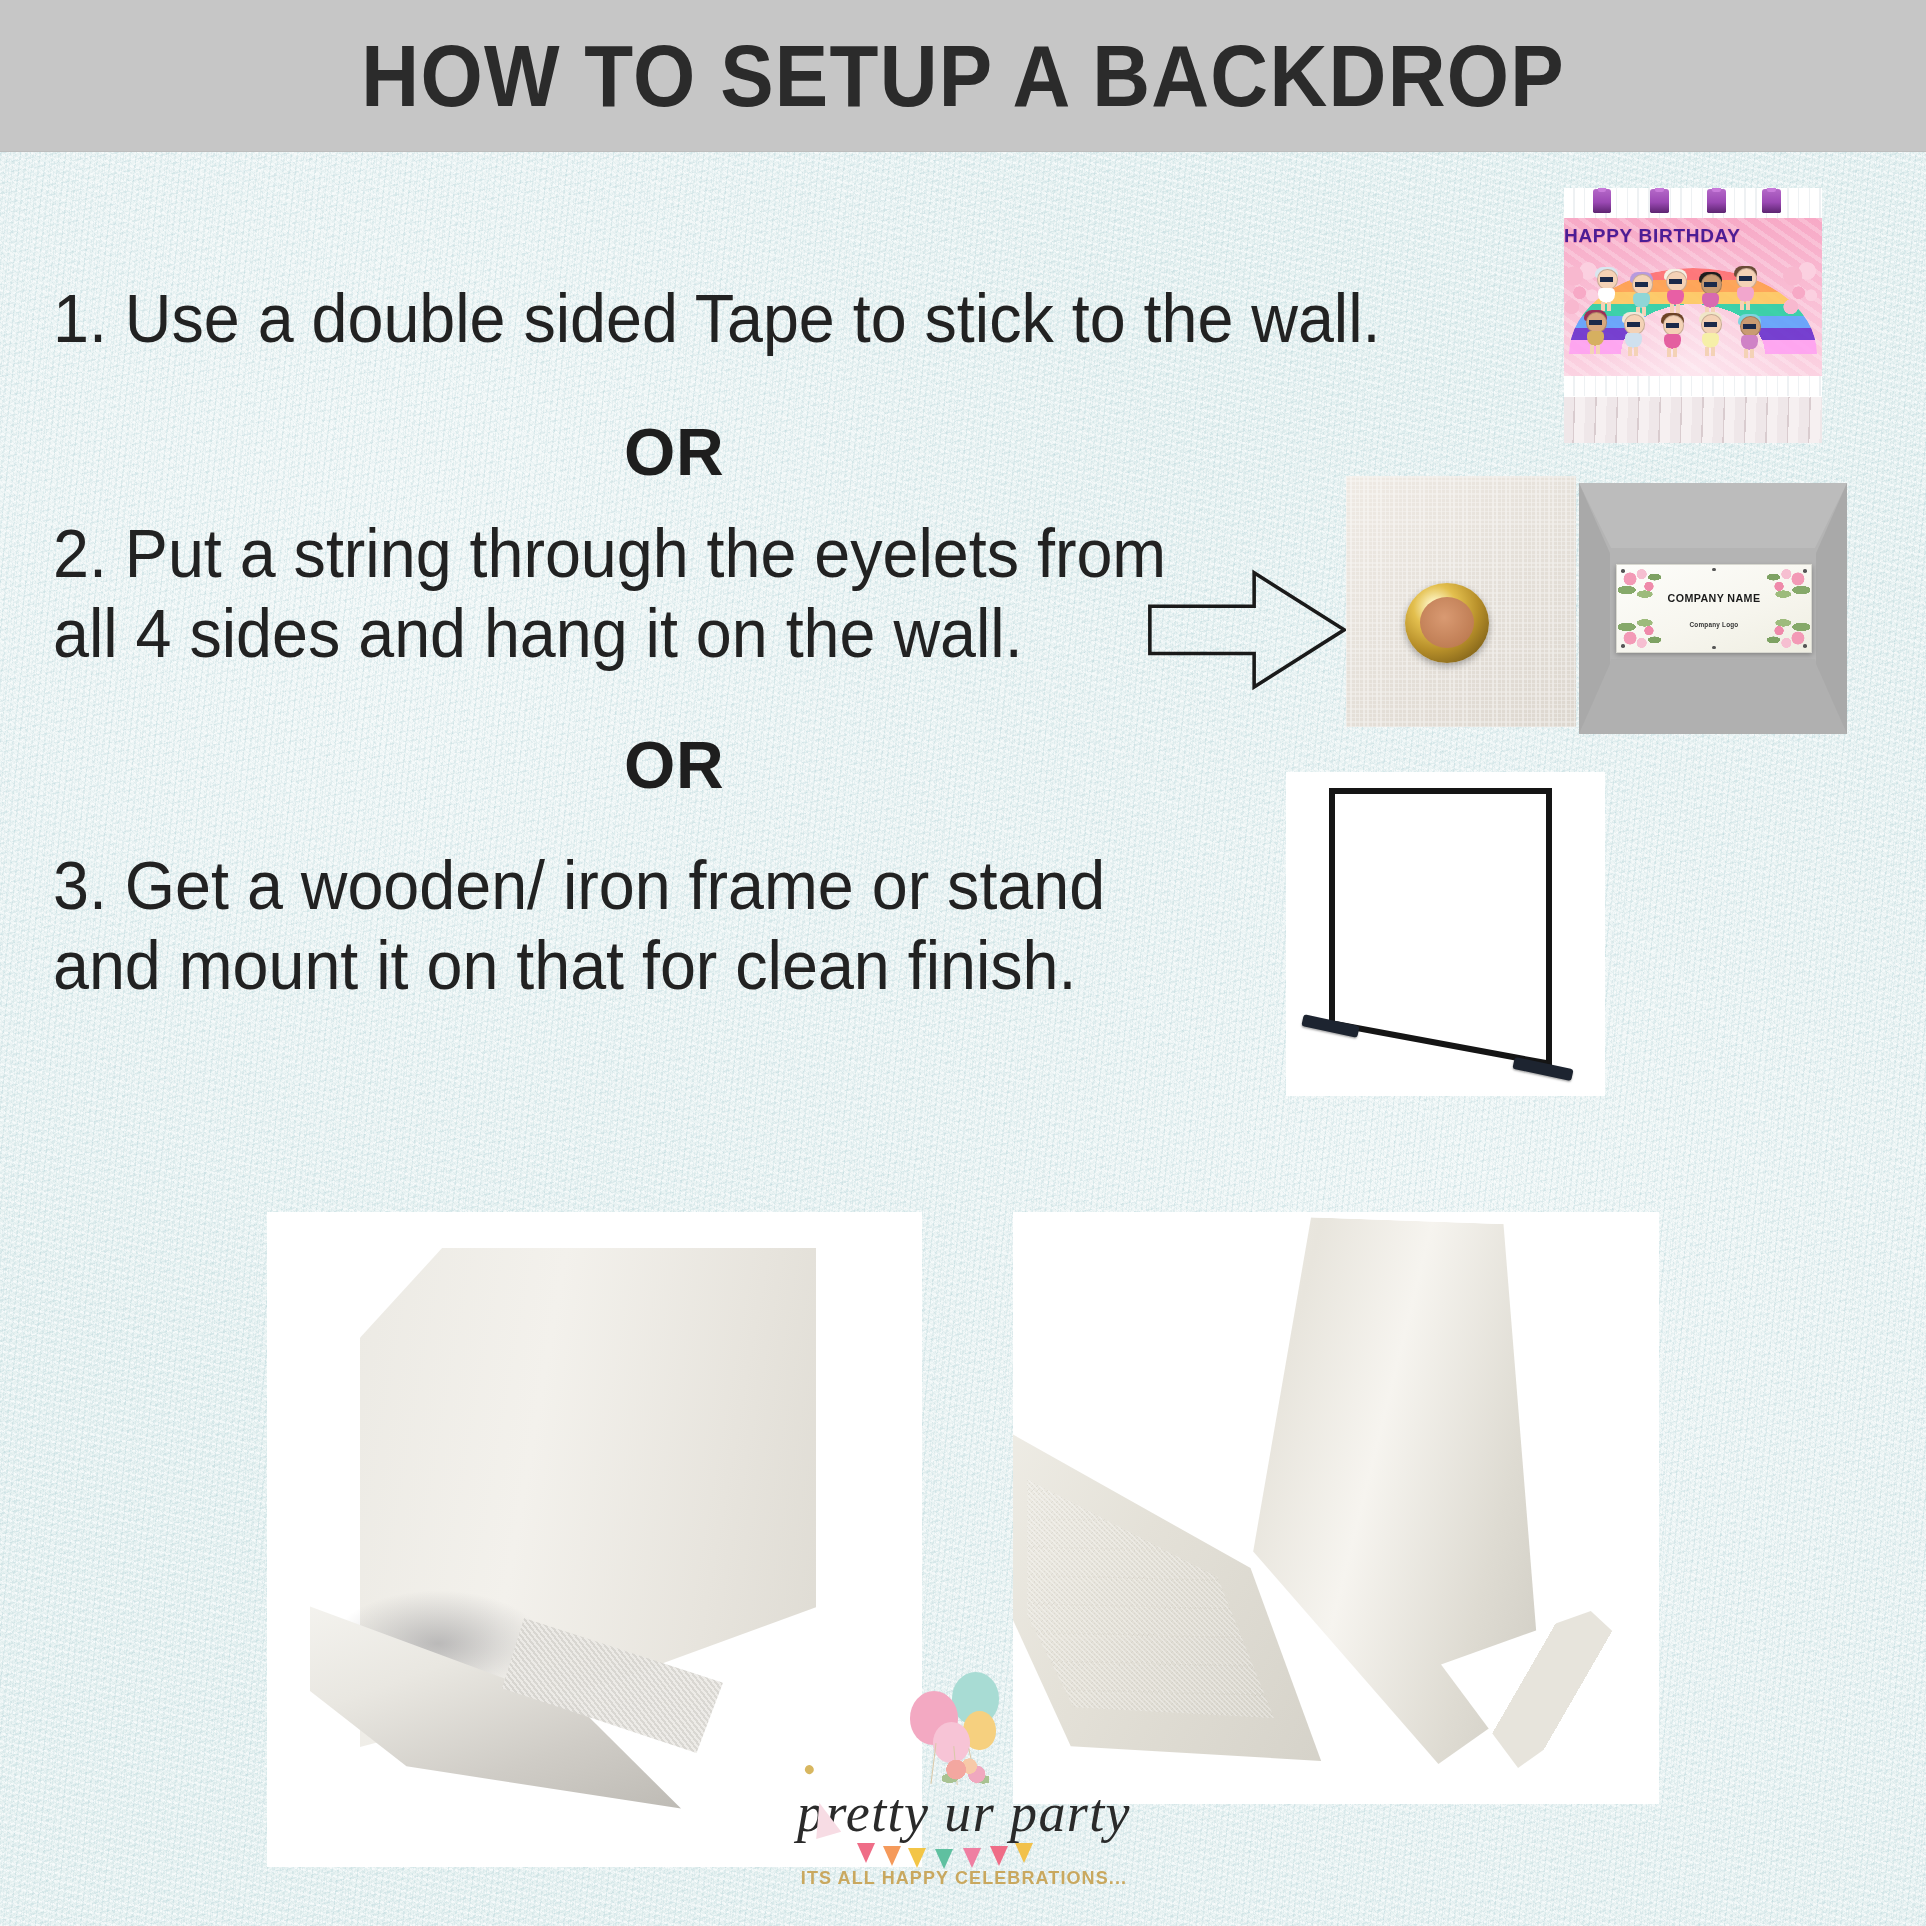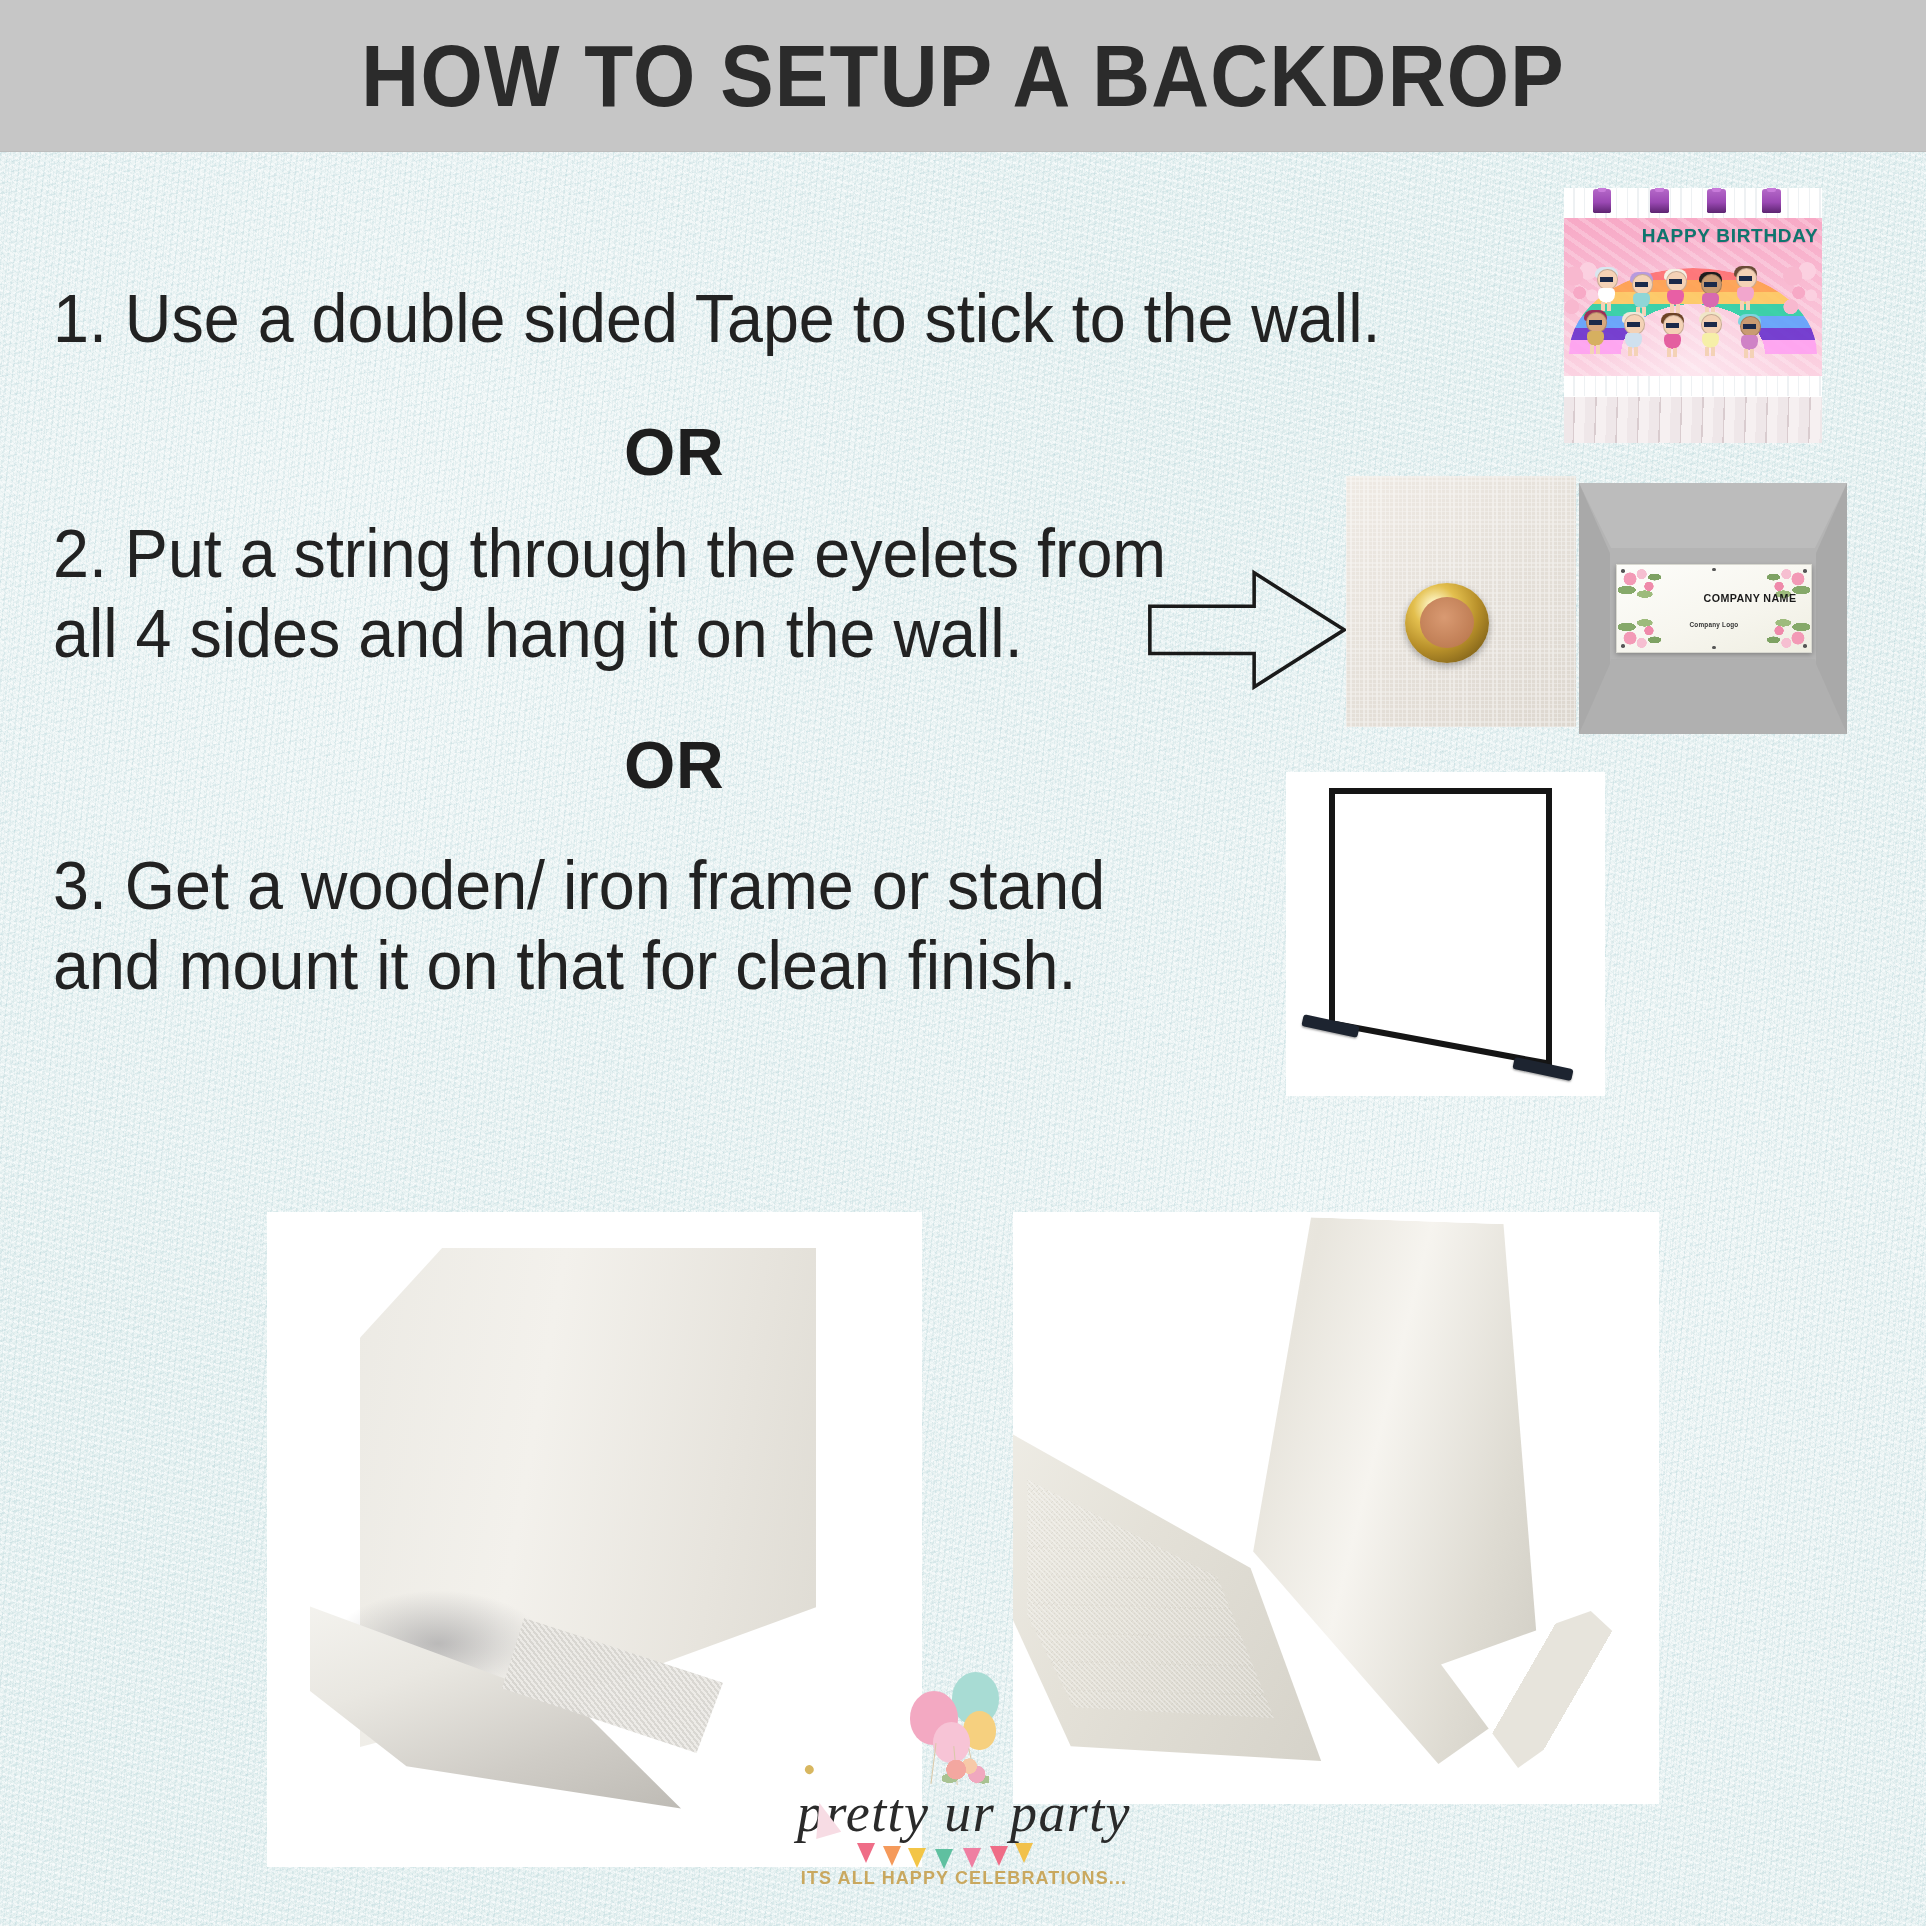--- a/index.html
+++ b/index.html
@@ -66,23 +66,23 @@
       repeating-linear-gradient(35deg, rgba(255,255,255,.22) 0 4.3px, rgba(255,255,255,0) 4.3px 11.4px),
       linear-gradient(180deg,#f7a9c6 0%,#f9bcd3 45%,#fbd3e2 100%);}
   #p-lol .rainbow{position:absolute;left:2%;bottom:14%;width:96%;height:86px;
     border-radius:50% 50% 0 0 / 100% 100% 0 0;
     background:
       conic-gradient(from 0deg, transparent 0 0),
       linear-gradient(180deg,#ff6b6b 0 14%,#ff9f43 14% 28%,#feca57 28% 42%,#1dd1a1 42% 56%,#54a0ff 56% 70%,#5f27cd 70% 84%,#ff9ff3 84% 100%);
     opacity:.85;
     -webkit-mask-image:radial-gradient(ellipse 50% 100% at 50% 100%, transparent 58%, #000 58%);
     mask-image:radial-gradient(ellipse 50% 100% at 50% 100%, transparent 58%, #000 58%);}
-  #p-lol .hb{position:absolute;left:0;top:37px;width:100%;text-align:center;
+  #p-lol .hb{position:absolute;left:0;top:37px;width:100%;
     font-family:"Liberation Sans",sans-serif;font-weight:bold;font-size:19px;
-    letter-spacing:0.7px;color:#0f766e;text-shadow:0 1.4px 0 #e888b0,0 0 2.1px #f6a8c6;z-index:4;padding-left:37px;}
+    letter-spacing:0.7px;color:#4c1d95;text-shadow:0 1.4px 0 #e888b0,0 0 2.1px #f6a8c6;z-index:4;}
   #p-lol .doll{position:absolute;width:23px;height:41px;z-index:3;}
   #p-lol .doll .head{position:absolute;left:2.1px;top:0;width:18.5px;height:18.5px;border-radius:50%;
     background:#f4d2b6;border:0.7px solid rgba(0,0,0,.18);}
   #p-lol .doll .eyes{position:absolute;left:5px;top:7.8px;width:13px;height:5px;
     background:radial-gradient(circle at 25% 50%, #1b2a4a 0 45%, transparent 46%),
                radial-gradient(circle at 75% 50%, #1b2a4a 0 45%, transparent 46%);}
   #p-lol .doll .hair{position:absolute;left:0px;top:-2.1px;width:23px;height:11.4px;border-radius:11.4px 11.4px 4.3px 4.3px;}
   #p-lol .doll .dress{position:absolute;left:2.9px;top:18.5px;width:17px;height:15.7px;
     border-radius:4.3px 4.3px 8.6px 8.6px;}
   #p-lol .doll .legs{position:absolute;left:6.4px;top:33px;width:10px;height:8.6px;
@@ -131,21 +131,21 @@
       radial-gradient(circle at 72% 55%, #ef8aaa 0 12%, transparent 13%),
       radial-gradient(ellipse 30% 16% at 20% 65%, #86a96a 0 70%, transparent 72%),
       radial-gradient(ellipse 26% 14% at 62% 76%, #9dbb7c 0 70%, transparent 72%),
       radial-gradient(ellipse 22% 13% at 85% 30%, #7ea263 0 70%, transparent 72%);}
   #p-banner .flo.tl{left:1.4px;top:1.4px;}
   #p-banner .flo.tr{right:1.4px;top:1.4px;transform:scaleX(-1);}
   #p-banner .flo.bl{left:1.4px;bottom:1.4px;transform:scaleY(-1);}
   #p-banner .flo.br{right:1.4px;bottom:1.4px;transform:scale(-1,-1);}
   #p-banner .cname{position:absolute;left:0;top:27px;width:100%;text-align:center;
     font-family:"Liberation Sans Narrow","Liberation Sans",sans-serif;font-weight:bold;
-    font-size:10.7px;letter-spacing:0.4px;color:#1a1a1a;padding-left:36px;}
+    font-size:10.7px;letter-spacing:0.4px;color:#1a1a1a;}
   #p-banner .clogo{position:absolute;left:0;top:56px;width:100%;text-align:center;
     font-size:6.4px;font-weight:bold;color:#333;letter-spacing:0.2px;}
   #p-banner .grom{position:absolute;width:3.6px;height:3.6px;border-radius:50%;background:#555;}
 
   
   #p-stand{left:1286px;top:772px;width:319px;height:324px;background:#fff;}
   #p-stand .bar{position:absolute;background:#151515;}
   #p-stand .foot{position:absolute;height:12px;background:#1d2430;border-radius:2.9px;
     box-shadow:0 1.4px 2.1px rgba(0,0,0,.35);}
 

